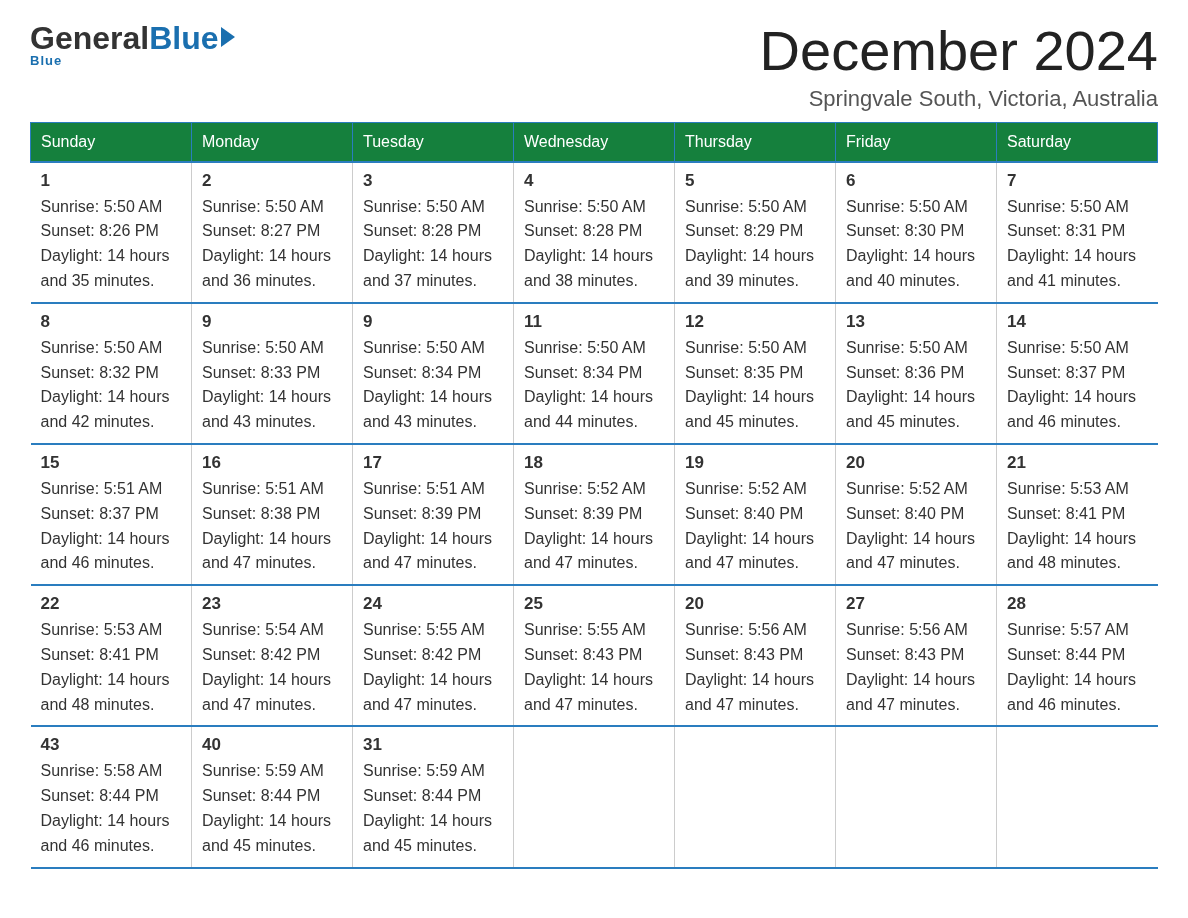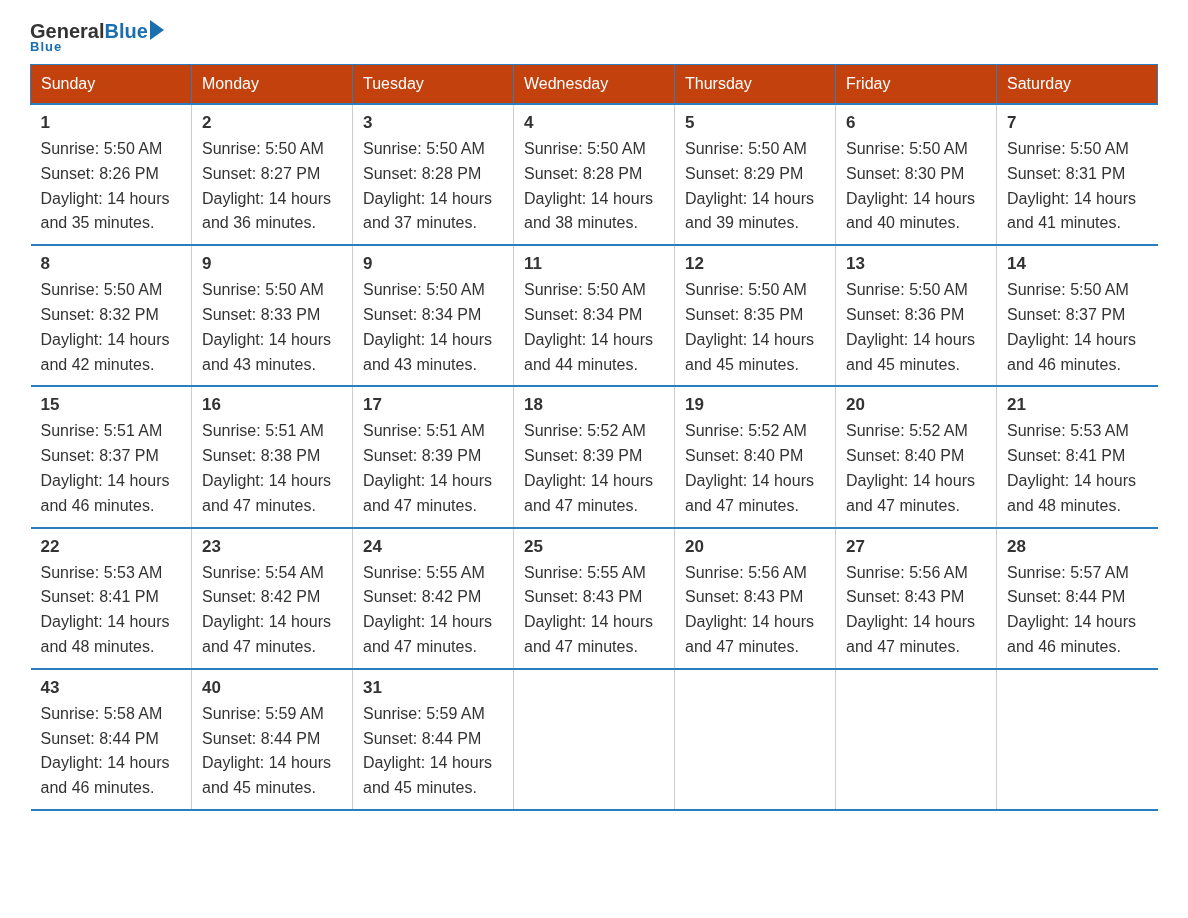--- a/index.html
+++ b/index.html
@@ -17,21 +17,21 @@
       margin-bottom: 10px;
     }
     .logo {
       display: flex;
       flex-direction: column;
       align-items: flex-start;
     }
     .logo-text {
       display: flex;
       align-items: center;
-      font-size: 20px;
+      font-size: 32px;
       font-weight: bold;
     }
     .logo-general {
       color: #333;
     }
     .logo-blue {
       color: #1a6faf;
     }
     .logo-triangle {
       width: 0;
@@ -62,21 +62,21 @@
       font-size: 22px;
       color: #555;
       margin-top: 4px;
     }
     table {
       width: 100%;
       border-collapse: collapse;
       margin-top: 10px;
     }
     thead tr {
-      background-color: #c2410c;
+      background-color: #15803d;
     }
     thead th {
       color: white;
       font-size: 16px;
       font-weight: normal;
       padding: 10px 10px;
       text-align: left;
       border: 1px solid #2a7dbf;
     }
     tbody tr {
@@ -114,20 +114,24 @@
 
 <div class="header">
   <div class="logo">
     <div class="logo-text">
       <span class="logo-general">General</span>
       <span class="logo-blue">Blue</span>
       <div class="logo-triangle"></div>
     </div>
     <div class="logo-line">Blue</div>
   </div>
+  <div class="title-block">
+    <div class="month-title">December 2024</div>
+    <div class="location-title">Springvale South, Victoria, Australia</div>
+  </div>
 </div>
 
 <table>
   <thead>
     <tr>
     <th>Sunday</th>
         <th>Monday</th>
         <th>Tuesday</th>
         <th>Wednesday</th>
         <th>Thursday</th>

